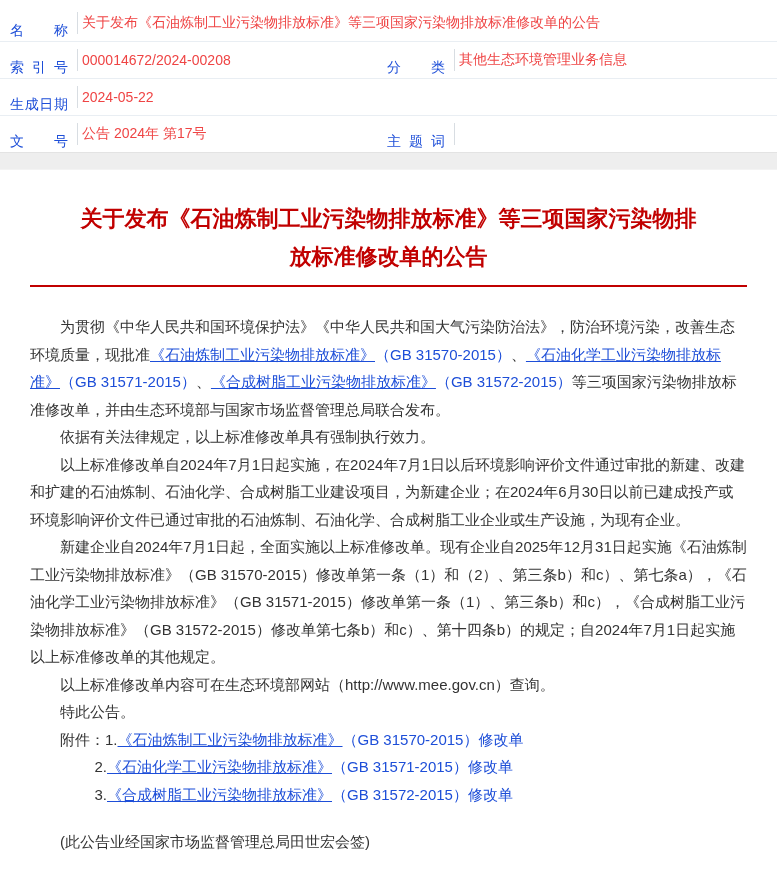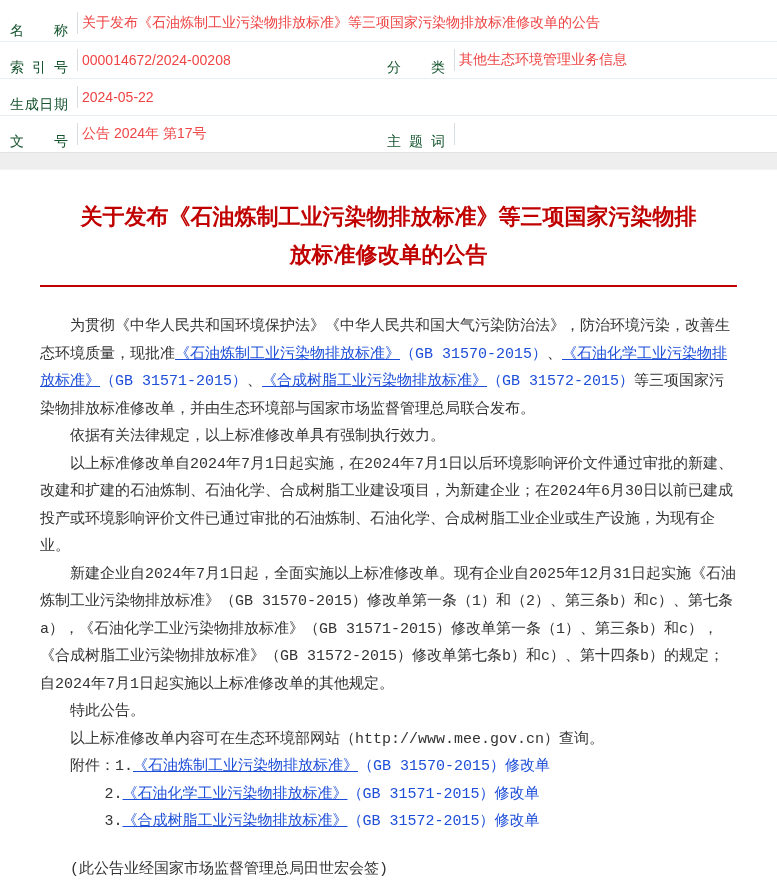--- a/index.html
+++ b/index.html
@@ -11,29 +11,29 @@
   
   .meta{padding-top:5px;}
   .mrow{display:flex;align-items:center;height:36px;border-bottom:1px solid #e9eef3;}
   .mrow:last-child{border-bottom:none;justify-content:flex-end;}
   .mcell{display:flex;align-items:center;height:100%;min-width:0;}
   .mcell.c1{width:377px;flex:none;}
   .mcell.c2{flex:1;}
   .mcell.full{flex:1;}
   .mlabel{
     width:58px;margin-left:10px;flex:none;
-    color:#14532d;font-size:14px;
+    color:#1d4ed8;font-size:14px;
     text-align:justify;text-align-last:justify;margin-top:16px;
   }
   .vline{width:1px;height:22px;background:#d8dde2;margin-left:9px;flex:none;}
   .mvalue{margin-left:4px;color:#ef4444;font-size:14px;white-space:nowrap;overflow:hidden;}
   
   .band{height:16px;background:#eeeeee;border-top:1px solid #e3e3e3;border-bottom:1px solid #f3f3f3;}
   
-  .doc{padding:0 40px;font-family:Liberation Mono, monospace;}
+  .doc{padding:0 30px;}
   .doc-title{
     margin-top:30px;color:#c10000;font-size:22px;font-weight:bold;
     text-align:center;line-height:38px;
   }
   .red-rule{border:none;border-top:2px solid #c10000;margin:9px 0 0 0;}
   .body-text{margin-top:26px;}
   .para{margin:0;text-indent:2em;font-size:15px;line-height:27.5px;color:#333333;}
   .attach-rest{text-indent:0;padding-left:4.3em;}
   .lnk{color:#1d4ed8;text-decoration:none;}
   .lnk.u{text-decoration:underline;}
@@ -90,22 +90,22 @@
     <div>关于发布《石油炼制工业污染物排放标准》等三项国家污染物排</div>
     <div>放标准修改单的公告</div>
   </div>
   <hr class="red-rule">
 
   <div class="body-text">
     <p class="para"><span>为贯彻《中华人民共和国环境保护法》《中华人民共和国大气污染防治法》，防治环境污染，改善生态环境质量，现批准</span><a href="#" class="lnk u">《石油炼制工业污染物排放标准》</a><a href="#" class="lnk">（GB 31570-2015）</a><span>、</span><a href="#" class="lnk u">《石油化学工业污染物排放标准》</a><a href="#" class="lnk">（GB 31571-2015）</a><span>、</span><a href="#" class="lnk u">《合成树脂工业污染物排放标准》</a><a href="#" class="lnk">（GB 31572-2015）</a><span>等三项国家污染物排放标准修改单，并由生态环境部与国家市场监督管理总局联合发布。</span></p>
     <p class="para"><span>依据有关法律规定，以上标准修改单具有强制执行效力。</span></p>
     <p class="para"><span>以上标准修改单自2024年7月1日起实施，在2024年7月1日以后环境影响评价文件通过审批的新建、改建和扩建的石油炼制、石油化学、合成树脂工业建设项目，为新建企业；在2024年6月30日以前已建成投产或环境影响评价文件已通过审批的石油炼制、石油化学、合成树脂工业企业或生产设施，为现有企业。</span></p>
     <p class="para"><span>新建企业自2024年7月1日起，全面实施以上标准修改单。现有企业自2025年12月31日起实施《石油炼制工业污染物排放标准》（GB 31570-2015）修改单第一条（1）和（2）、第三条b）和c）、第七条a），《石油化学工业污染物排放标准》（GB 31571-2015）修改单第一条（1）、第三条b）和c），《合成树脂工业污染物排放标准》（GB 31572-2015）修改单第七条b）和c）、第十四条b）的规定；自2024年7月1日起实施以上标准修改单的其他规定。</span></p>
+    <p class="para"><span>以上标准修改单内容可在生态环境部网站（http://www.mee.gov.cn）查询。</span></p>
     <p class="para"><span>特此公告。</span></p>
-    <p class="para"><span>以上标准修改单内容可在生态环境部网站（http://www.mee.gov.cn）查询。</span></p>
     <p class="para"><span>附件：1.</span><a href="#" class="lnk u">《石油炼制工业污染物排放标准》</a><a href="#" class="lnk">（GB 31570-2015）修改单</a></p>
     <p class="para attach-rest"><span>2.</span><a href="#" class="lnk u">《石油化学工业污染物排放标准》</a><a href="#" class="lnk">（GB 31571-2015）修改单</a></p>
     <p class="para attach-rest"><span>3.</span><a href="#" class="lnk u">《合成树脂工业污染物排放标准》</a><a href="#" class="lnk">（GB 31572-2015）修改单</a></p>
   </div>
 
   <p class="para note">(此公告业经国家市场监督管理总局田世宏会签)</p>
 
 </div>
 
 </body></html>

